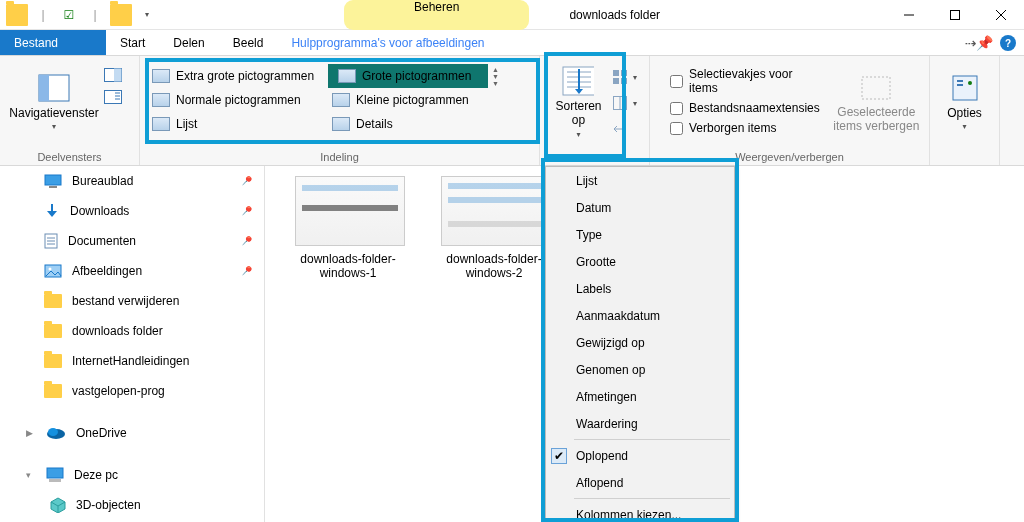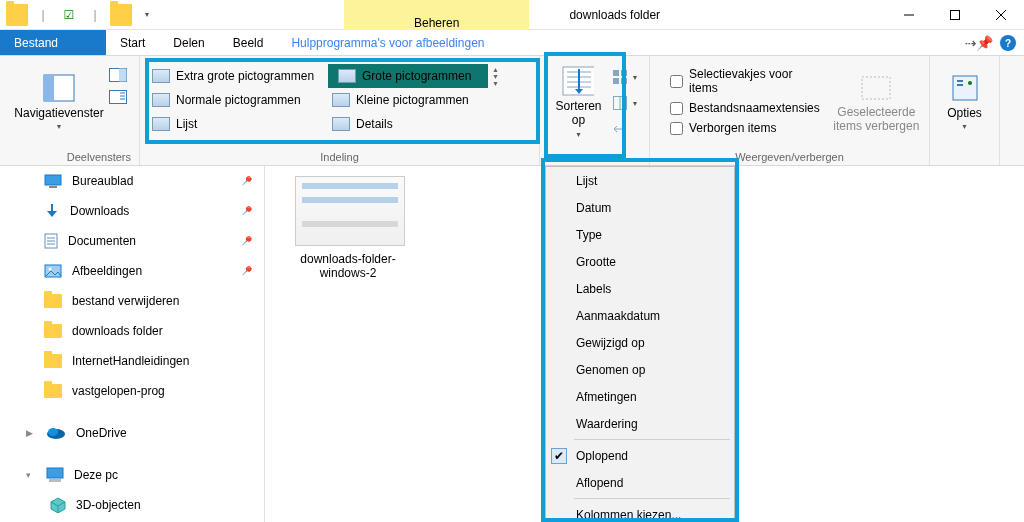--- a/index.html
+++ b/index.html
@@ -2,21 +2,21 @@
 <html><head>
 <meta charset="utf-8">
 <style>
 * { margin:0; padding:0; box-sizing:border-box; font-family:"Segoe UI",Tahoma,sans-serif; font-size:12px; }
 body { width:1024px; height:522px; background:#fff; position:relative; overflow:hidden; }
 
 
 .titlebar { height:30px; display:flex; align-items:center; background:#fff; border-bottom:1px solid #e5e5e5; }
 .titlebar .qaticons { display:flex; align-items:center; gap:4px; padding:0 6px; }
 .titlebar .qaticons span { width:22px; height:22px; display:flex; align-items:center; justify-content:center; }
-.tb-context { background:#fcf39a; padding:0 70px; height:30px; display:flex; align-items:flex-end; justify-content:center; margin-left:180px; }
+.tb-context { background:#fcf39a; padding:0 70px; height:30px; display:flex; align-items:flex-start; justify-content:center; margin-left:180px;border-radius:9px; }
 .tb-title { margin-left:40px; color:#000; }
 .winctrl { margin-left:auto; display:flex; }
 .winctrl div { width:46px; height:30px; display:flex; align-items:center; justify-content:center; }
 
 
 .tabs { height:26px; display:flex; align-items:stretch; border-bottom:1px solid #d9d9d9; position:relative; }
 .tab { padding:0 14px; display:flex; align-items:center; cursor:pointer; }
 .tab.file { background:#1979ca; color:#fff; }
 .tab.context { color:#3b82f6; }
 .tabs-right { position:absolute; right:8px; top:0; display:flex; align-items:center; gap:6px; height:26px; color:#555; }
@@ -121,21 +121,21 @@
       <span>Hulpprogramma's voor afbeeldingen</span>
     </div>
   <div class="tabs-right">
     <span style="font-size:14px;">⇢📌</span>
     <span class="help-circle">?</span>
   </div>
 </div>
 
 <div class="ribbon">
 
-  <div class="group" style="width:140px;align-items:flex-end;">
+  <div class="group" style="width:140px;">
     <div class="group-body">
       <div class="bigbtn">
         <div class="iconbox">
           <svg width="32" height="28">
               <rect x="1" y="1" width="30" height="26" fill="#fff" stroke="#3b78b5"></rect>
               <rect x="1" y="1" width="10" height="26" fill="#8bb8e8"></rect>
             </svg>
         </div>
         <span>Navigatievenster</span>
         <span style="font-size:8px;color:#555;">▾</span>
@@ -371,20 +371,27 @@
           <line x1="8" y1="9" x2="8" y2="16" stroke="#2a9d9d"></line>
         </svg>
         <span>3D-objecten</span>
       </div>
   </div>
 
   <div class="content">
     <div class="files">
       <div class="file">
         <div class="thumb">
+            <div class="bar" style="top:8px;"></div>
+            <div class="bar" style="top:28px;background:#333;opacity:.6;"></div>
+          </div>
+        <div>downloads-folder-windows-1</div>
+      </div>
+      <div class="file">
+        <div class="thumb">
             <div class="bar" style="top:6px;"></div>
             <div class="bar" style="top:20px;"></div>
             <div class="bar" style="top:44px;background:#999;"></div>
           </div>
         <div>downloads-folder-windows-2</div>
       </div>
     </div>
 
     <div class="menu">
       <div class="menu-item">

